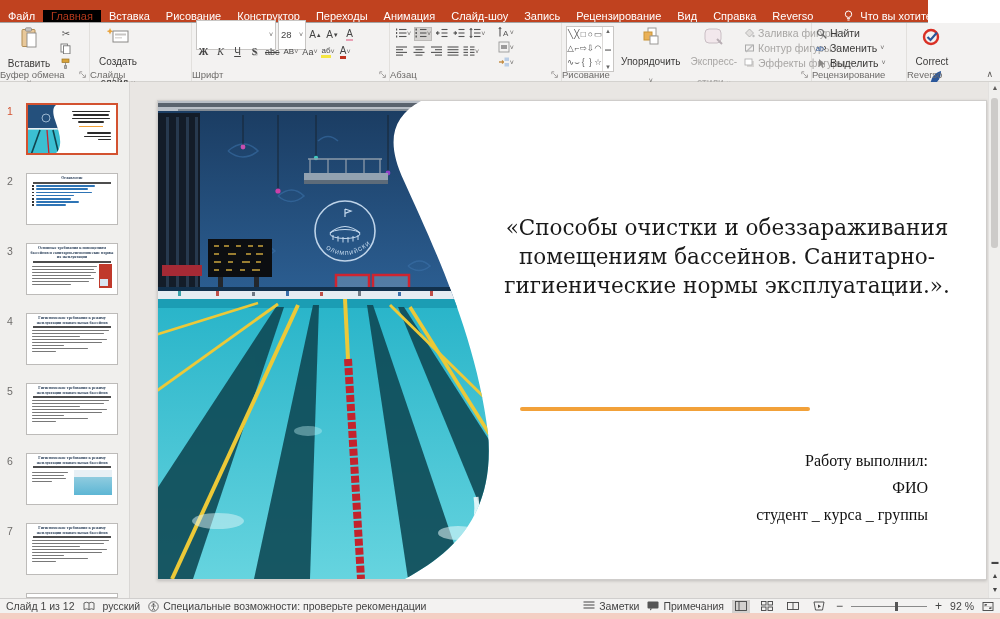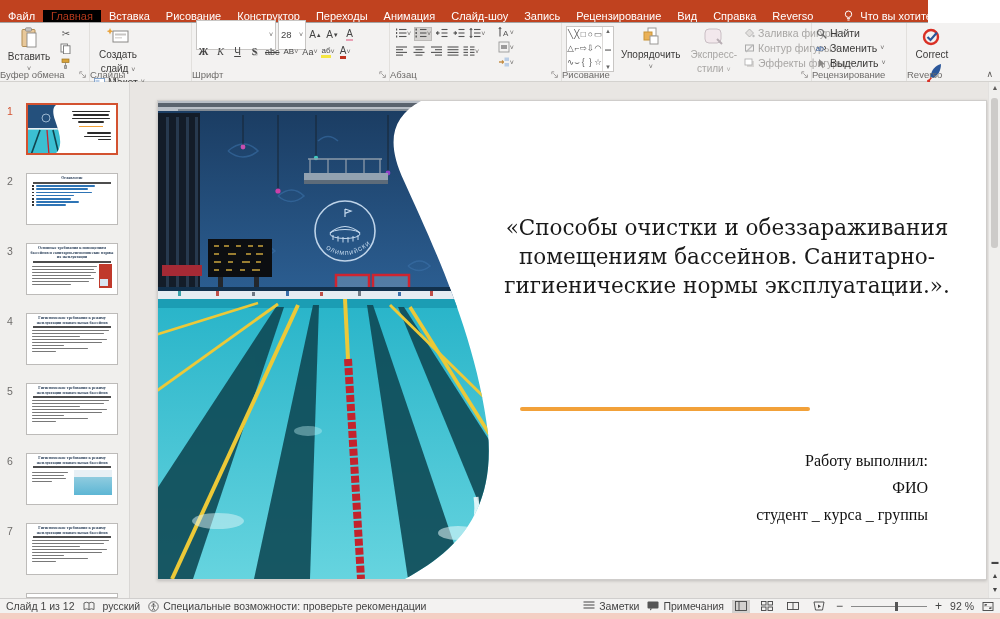--- a/index.html
+++ b/index.html
@@ -15,21 +15,21 @@
   #tellme{display:flex;align-items:center;gap:6px;margin-left:22px;color:#fff;font-size:11px;white-space:nowrap}
   #tab-comment{margin-left:auto;margin-right:12px;display:flex;align-items:center}
 
   
   #ribbon{position:absolute;left:0;top:23px;width:1000px;height:59px;background:#f3f2f1;
           border-bottom:1px solid #d4d2cf;display:flex;box-sizing:border-box}
   .rgroup{position:relative;height:100%;border-right:1px solid #e2e0dd;padding:3px 4px 13px;box-sizing:border-box;flex:none}
   .glabel{position:absolute;bottom:1px;left:0;right:0;text-align:left;font-size:9.5px;color:#6e6c6a;white-space:nowrap}
   .launcher{position:absolute;bottom:2px;right:2px}
   .bigbtn{display:inline-flex;flex-direction:column;align-items:center;font-size:10px;color:#3b3a39;
-          padding:1px 3px;gap:3px;text-align:center;line-height:10.5px;vertical-align:top}
+          padding:1px 3px;gap:10px;text-align:center;line-height:10.5px;vertical-align:top}
   .caret{font-size:7px;color:#6e6c6a;line-height:6px}
   .smallcol{display:inline-flex;flex-direction:column;justify-content:flex-start;gap:1px;vertical-align:top}
   .smallrow{display:flex;align-items:center;font-size:10.5px;color:#3b3a39;gap:3px;height:14px;white-space:nowrap}
   .ibtn{min-width:15px;height:14px;display:inline-flex;align-items:center;justify-content:center;
         font-size:10px;color:#444;border:1px solid transparent;box-sizing:border-box}
   .ibtn.active{background:#d5d3d1;border-color:#bcbab8}
   .combo{border:1px solid #c8c6c4;background:#fff;height:30px;font-size:9.5px;display:inline-flex;
          align-items:center;justify-content:space-between;padding:0 2px;color:#444;box-sizing:border-box}
   .dis,.dis *{color:#a8a6a4 !important}
   .frow{display:flex;align-items:center;gap:2px;height:17px}

